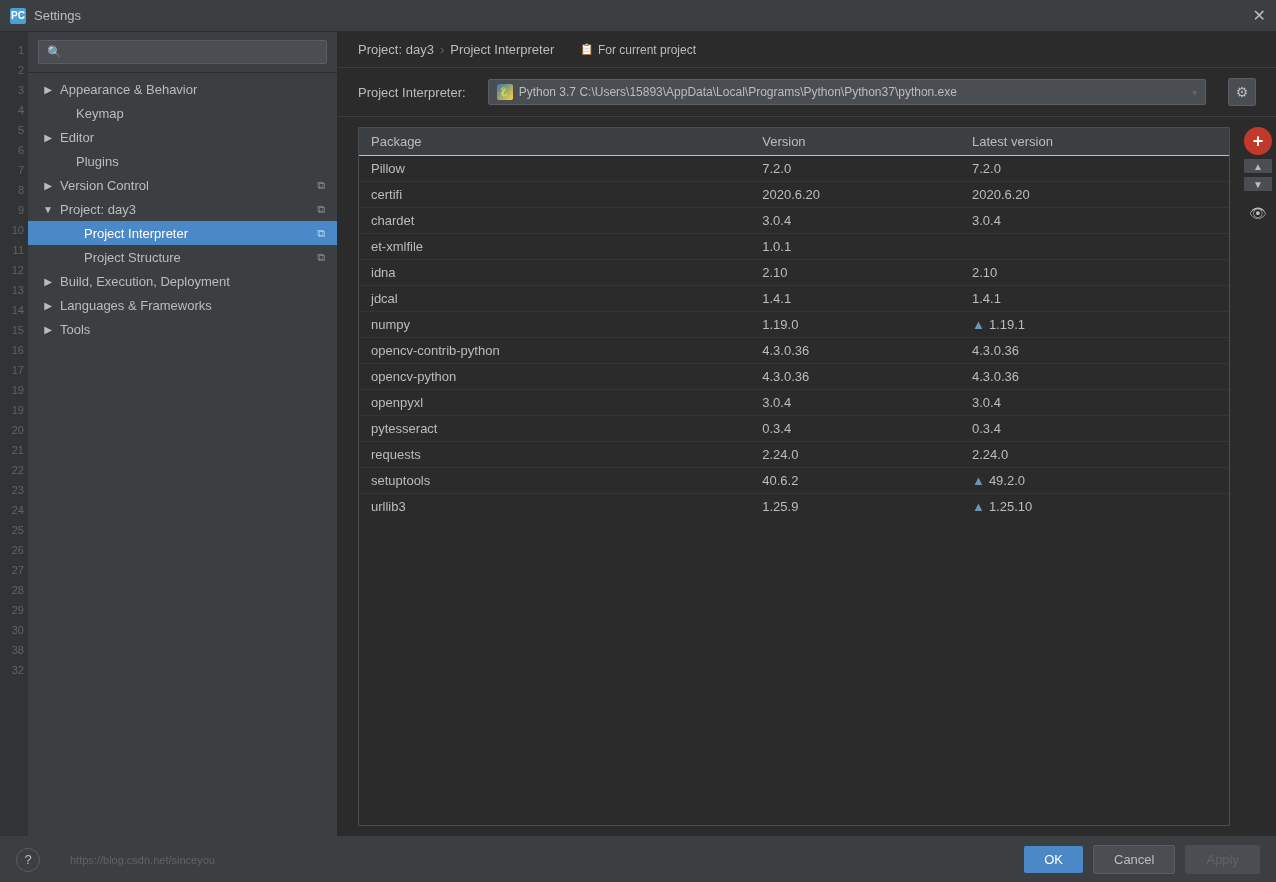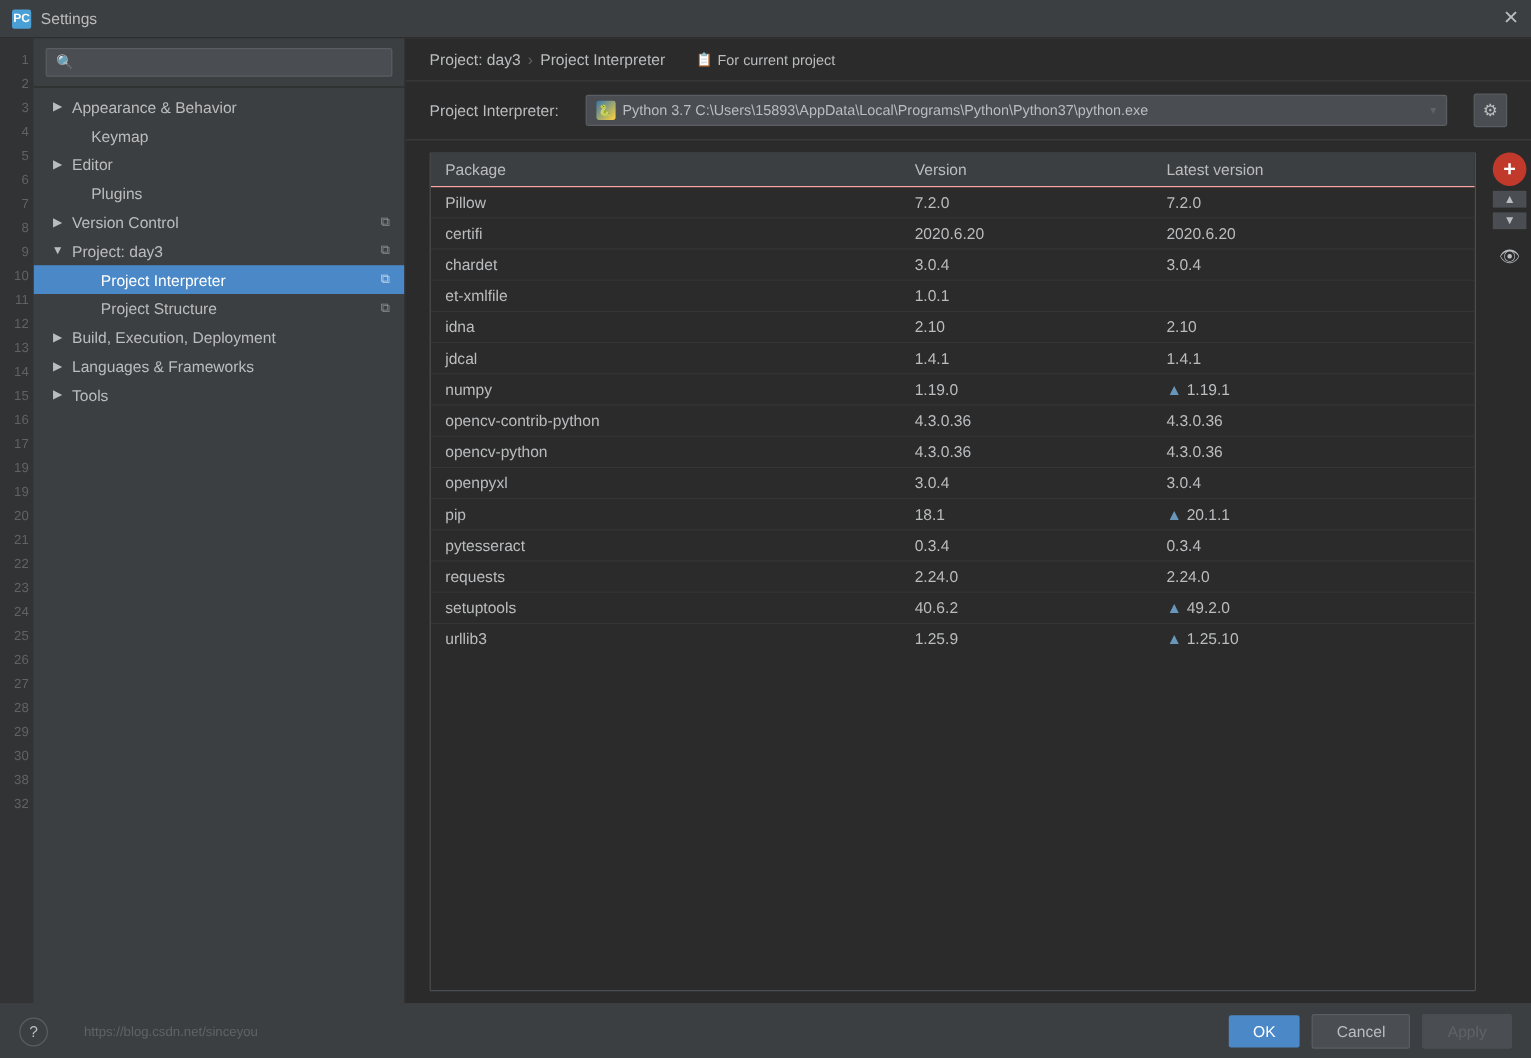--- a/index.html
+++ b/index.html
@@ -604,25 +604,20 @@
                 <td>opencv-python</td>
                 <td>4.3.0.36</td>
                 <td>4.3.0.36</td>
               </tr>
               <tr>
                 <td>openpyxl</td>
                 <td>3.0.4</td>
                 <td>3.0.4</td>
               </tr>
               <tr>
-                <td>pip</td>
-                <td>18.1</td>
-                <td><span class="upgrade-arrow">▲</span>20.1.1</td>
-              </tr>
-              <tr>
                 <td>pytesseract</td>
                 <td>0.3.4</td>
                 <td>0.3.4</td>
               </tr>
               <tr>
                 <td>requests</td>
                 <td>2.24.0</td>
                 <td>2.24.0</td>
               </tr>
               <tr>

